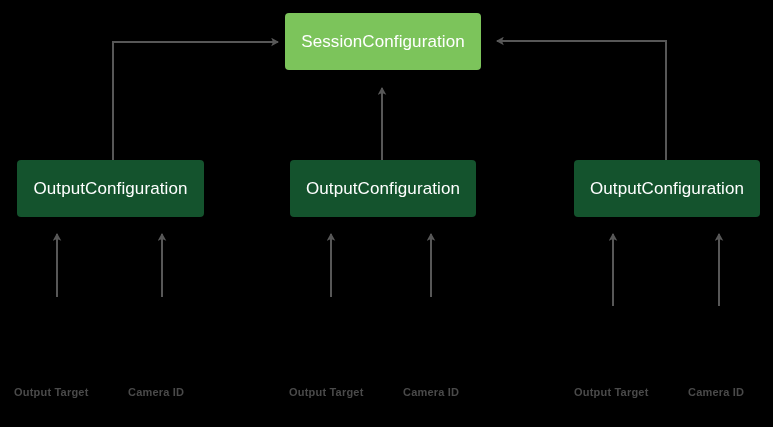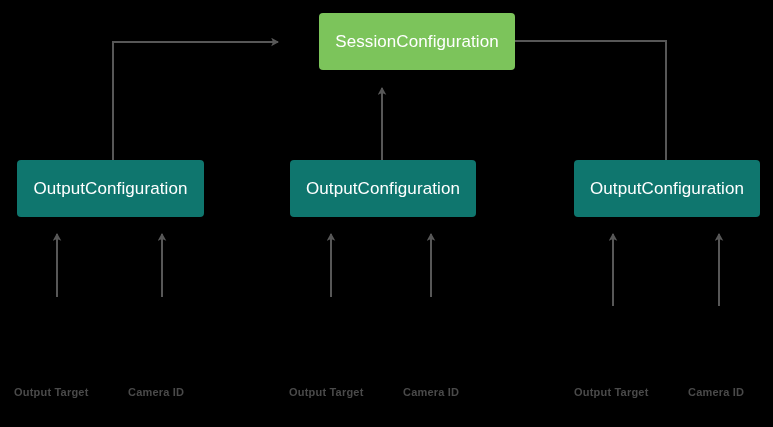--- a/index.html
+++ b/index.html
@@ -25,24 +25,23 @@
     border-radius: 4px;
     box-sizing: border-box;
     color: #ffffff;
     font-size: 17px;
     font-weight: 400;
     letter-spacing: 0.1px;
     white-space: nowrap;
   }
   .node-session {
     background: #7cc45b;
-    margin-left: 34px;
   }
   .node-output {
-    background: #0f766e;
+    background: #14532d;
   }
   .node-label {
     pointer-events: none;
   }
   .axis-label {
     position: absolute;
     color: #4a4a4a;
     font-size: 11px;
     font-weight: 700;
     white-space: nowrap;

